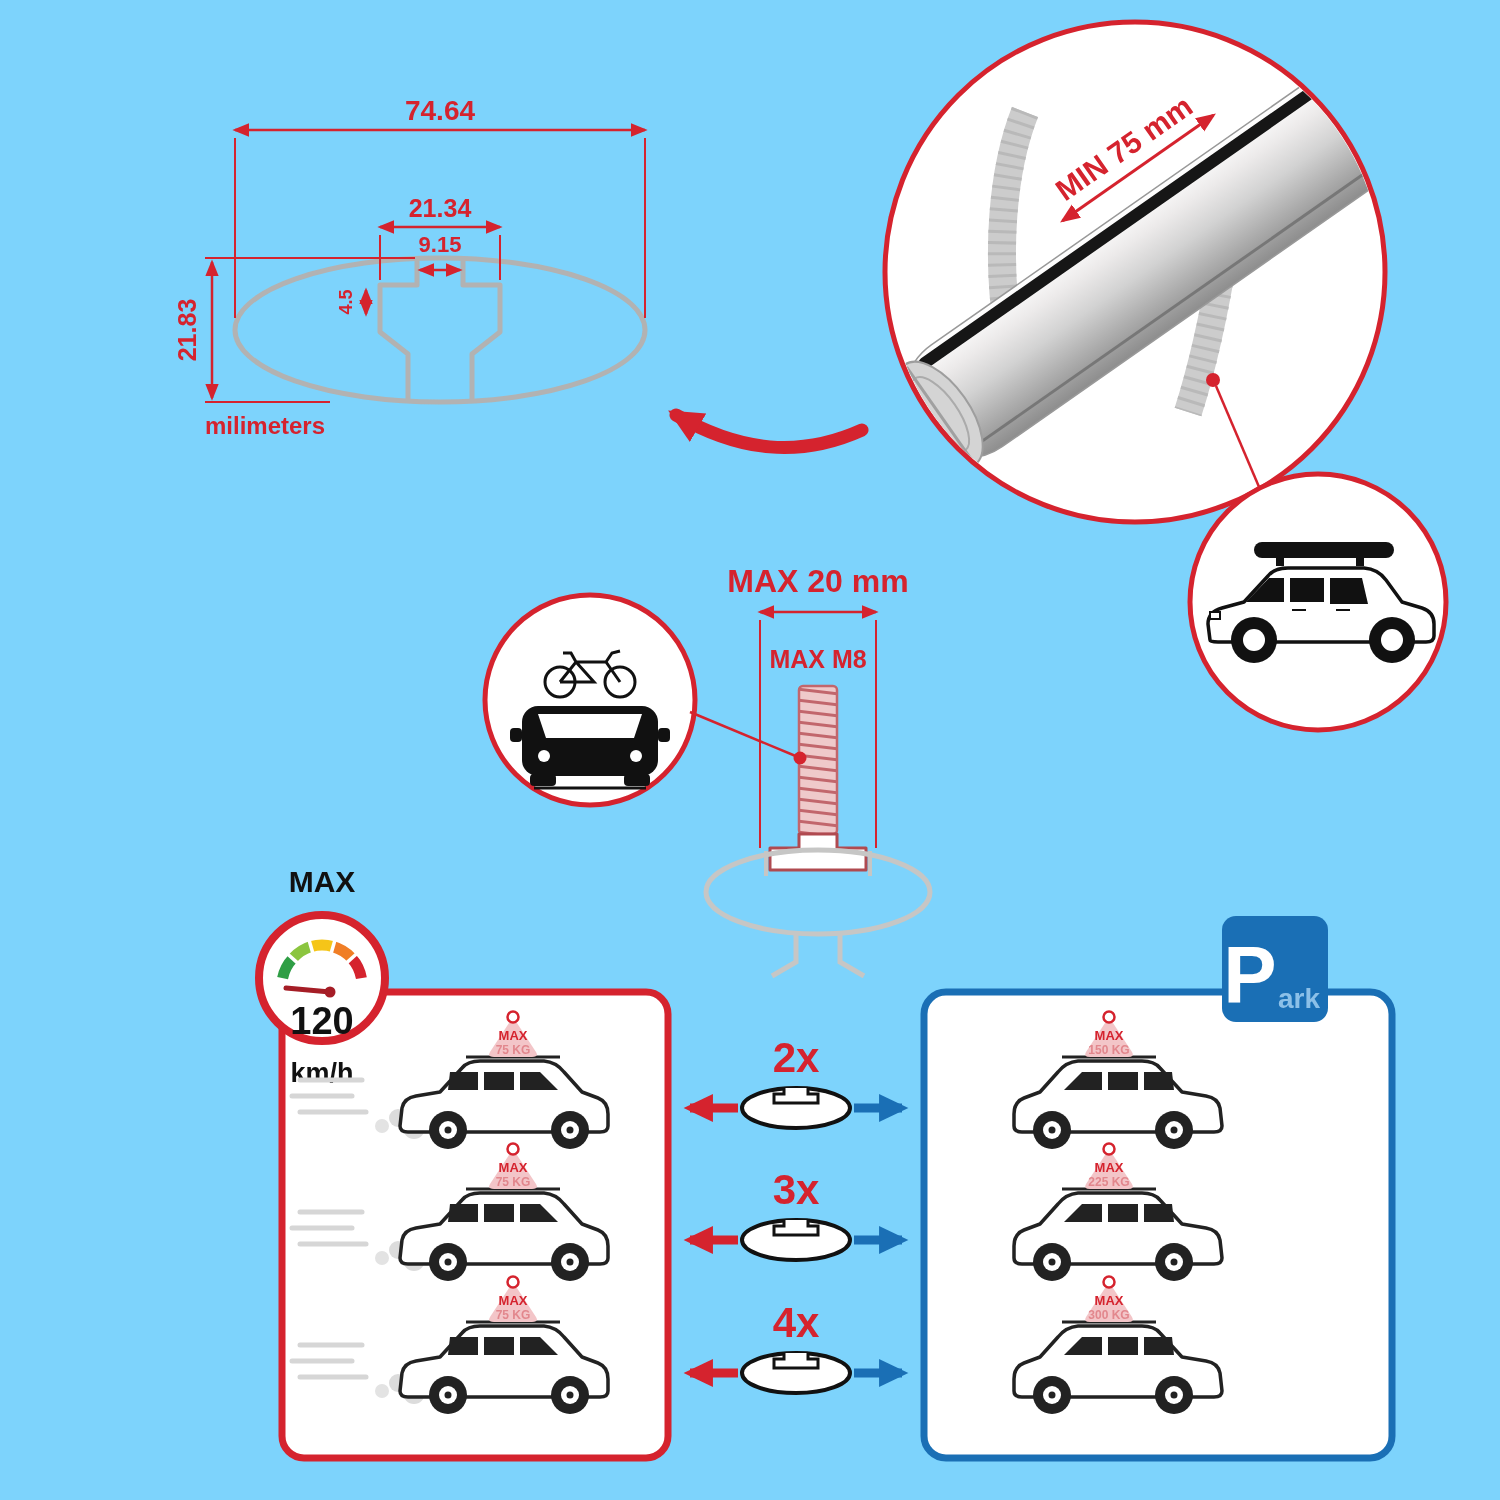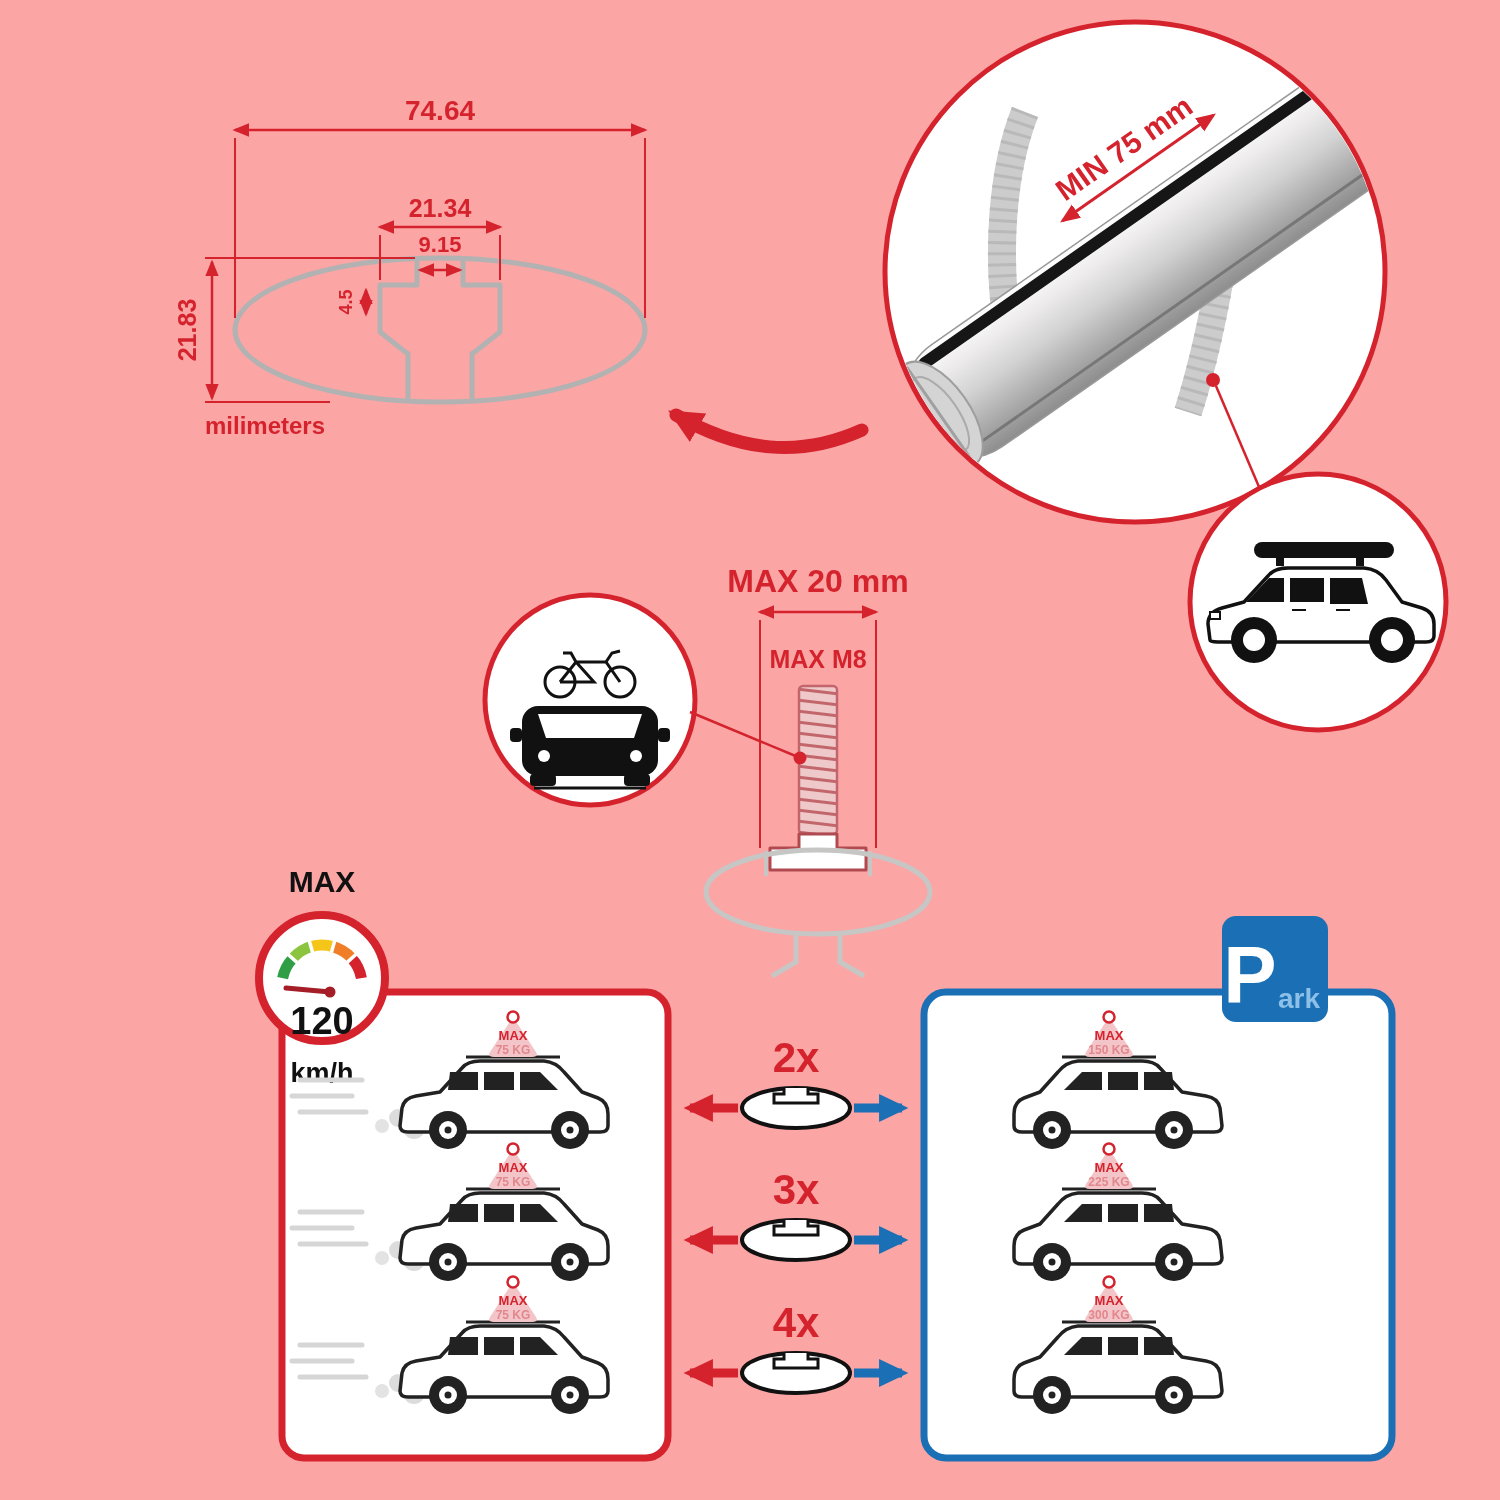--- a/index.html
+++ b/index.html
@@ -1,16 +1,16 @@
 <!DOCTYPE html>
 <html><head>
 <meta charset="utf-8">
 <style>
   html,body{margin:0;padding:0;background:#fff;}
-  .canvas{position:relative;width:1500px;height:1500px;background:#fca5a5;overflow:hidden;}
+  .canvas{position:relative;width:1500px;height:1500px;background:#7dd3fc;overflow:hidden;}
   svg text{font-family:"Liberation Sans", sans-serif;}
 </style>
 </head>
 <body>
 
 <div class="canvas">
 <svg width="1500" height="1500" viewBox="0 0 1500 1500">
   <defs>
     <marker id="dimA" viewBox="0 0 10 10" refX="8" refY="5" markerWidth="7" markerHeight="7" orient="auto-start-reverse">
       <path d="M 0,1.2 L 9.5,5 L 0,8.8 Z" fill="#d5232e"></path>

